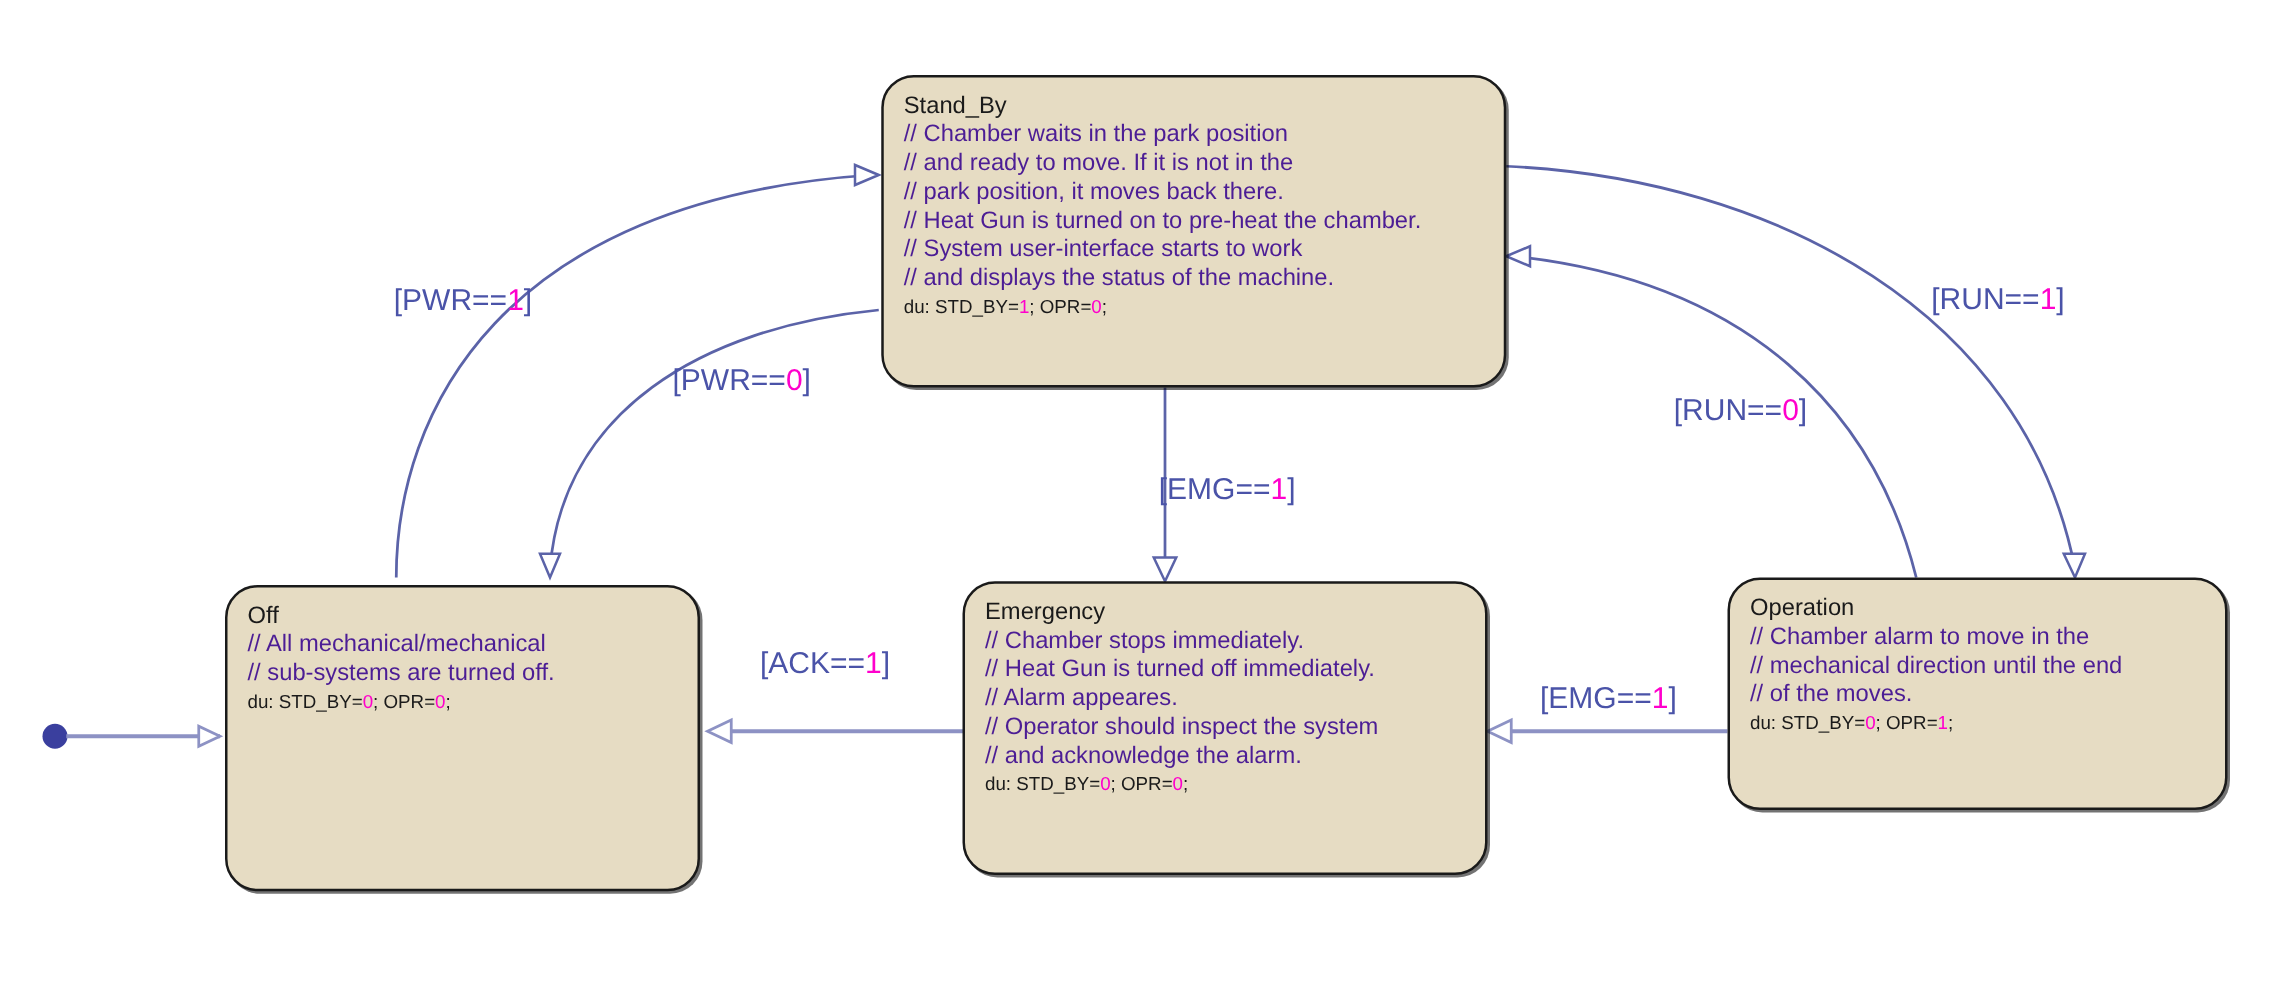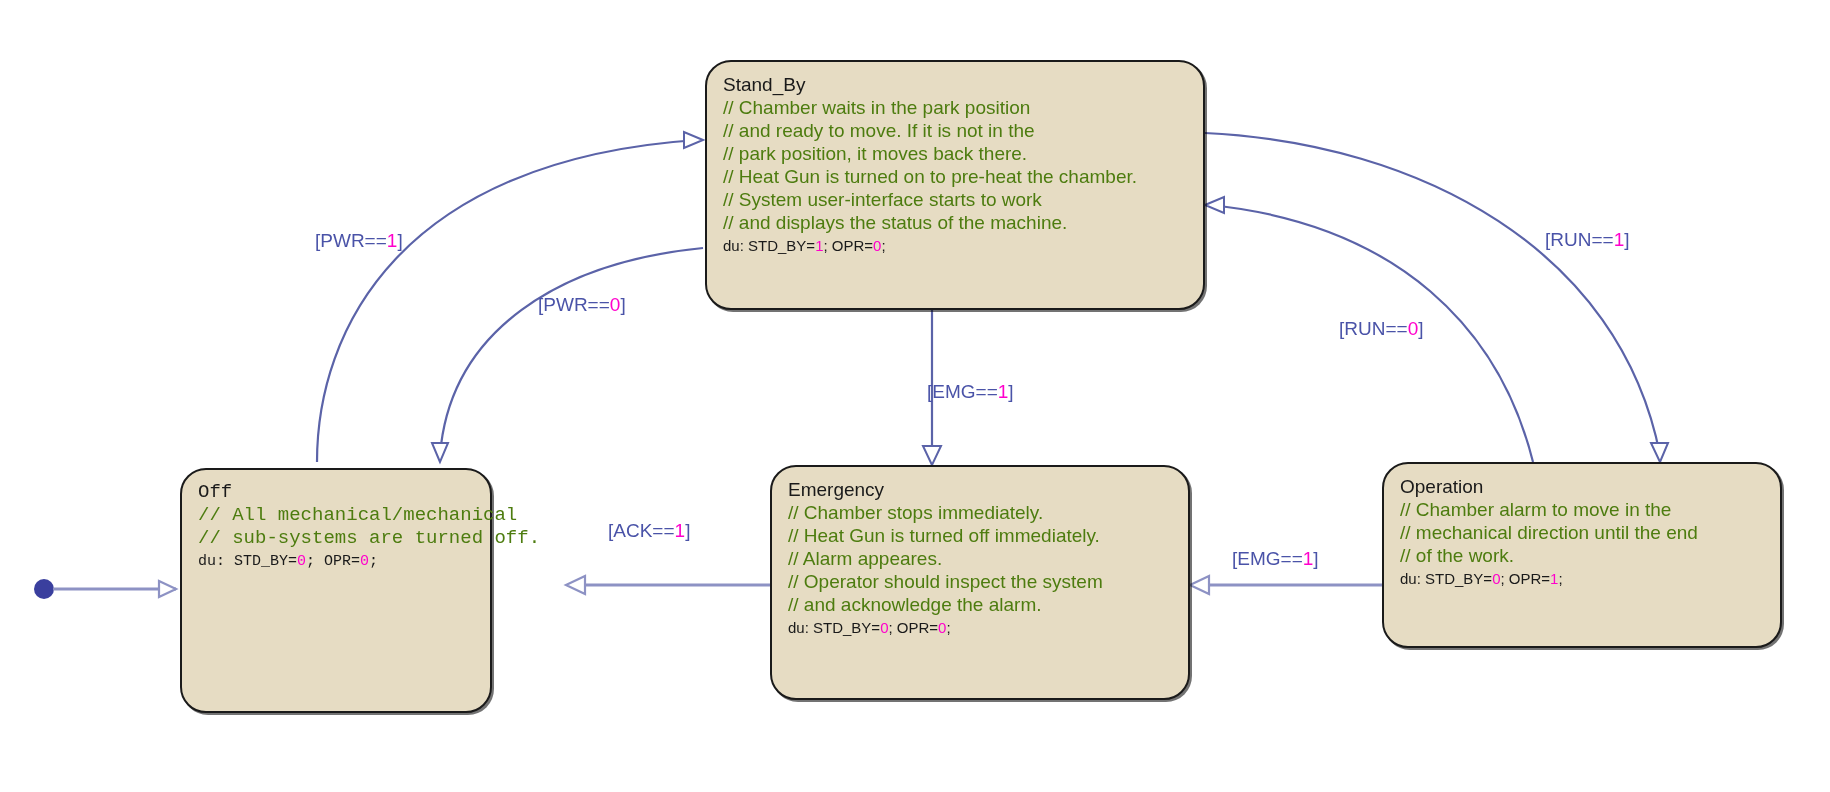--- a/index.html
+++ b/index.html
@@ -33,39 +33,39 @@
     padding: 11px 14px 8px 16px;
     z-index: 5;
   }
   .state-name {
     color: #1a1a1a;
     font-size: 19px;
     line-height: 23px;
     white-space: pre;
   }
   .state-comment {
-    color: #4d7c0f;
+    color: #4c1d95;
     font-size: 19px;
     line-height: 23px;
     white-space: pre;
   }
   .state-action {
     color: #1a1a1a;
     font-size: 15px;
     line-height: 23px;
     white-space: pre;
   }
   .num {
     color: #ff00cc;
   }
 
   
   .tlabel {
     position: absolute;
-    font-size: 19px;
+    font-size: 24px;
     line-height: 22px;
     color: #4a53a8;
     white-space: pre;
     z-index: 8;
   }
   .tlabel .num {
     color: #ff00cc;
   }
 
   svg#wires {
@@ -155,42 +155,42 @@
     <div class="state-name">Stand_By</div>
     <div class="state-comment">// Chamber waits in the park position</div>
     <div class="state-comment">// and ready to move. If it is not in the</div>
     <div class="state-comment">// park position, it moves back there.</div>
     <div class="state-comment">// Heat Gun is turned on to pre-heat the chamber.</div>
     <div class="state-comment">// System user-interface starts to work</div>
     <div class="state-comment">// and displays the status of the machine.</div>
     <div class="state-action"><span>du: STD_BY=</span><span class="num">1</span><span>; OPR=</span><span class="num">0</span><span>;</span></div>
   </div>
 
-  <div class="state-box" style="left:180px; top:468px; width:312px; height:245px;font-family:Liberation Mono, monospace;">
+  <div class="state-box" style="left:180px; top:468px; width:380px; height:245px;">
     <div class="state-name">Off</div>
     <div class="state-comment">// All mechanical/mechanical</div>
     <div class="state-comment">// sub-systems are turned off.</div>
     <div class="state-action"><span>du: STD_BY=</span><span class="num">0</span><span>; OPR=</span><span class="num">0</span><span>;</span></div>
   </div>
 
   <div class="state-box" style="left:770px; top:465px; width:420px; height:235px;">
     <div class="state-name">Emergency</div>
     <div class="state-comment">// Chamber stops immediately.</div>
     <div class="state-comment">// Heat Gun is turned off immediately.</div>
     <div class="state-comment">// Alarm appeares.</div>
     <div class="state-comment">// Operator should inspect the system</div>
     <div class="state-comment">// and acknowledge the alarm.</div>
     <div class="state-action"><span>du: STD_BY=</span><span class="num">0</span><span>; OPR=</span><span class="num">0</span><span>;</span></div>
   </div>
 
   <div class="state-box" style="left:1382px; top:462px; width:400px; height:186px;">
     <div class="state-name">Operation</div>
     <div class="state-comment">// Chamber alarm to move in the</div>
     <div class="state-comment">// mechanical direction until the end</div>
-    <div class="state-comment">// of the work.</div>
+    <div class="state-comment">// of the moves.</div>
     <div class="state-action"><span>du: STD_BY=</span><span class="num">0</span><span>; OPR=</span><span class="num">1</span><span>;</span></div>
   </div>
 
   <div class="tlabel" style="left:315px; top:230px;"><span>[PWR==</span><span class="num">1</span><span>]</span></div>
 
   <div class="tlabel" style="left:538px; top:294px;"><span>[PWR==</span><span class="num">0</span><span>]</span></div>
 
   <div class="tlabel" style="left:1545px; top:229px;"><span>[RUN==</span><span class="num">1</span><span>]</span></div>
 
   <div class="tlabel" style="left:1339px; top:318px;"><span>[RUN==</span><span class="num">0</span><span>]</span></div>

